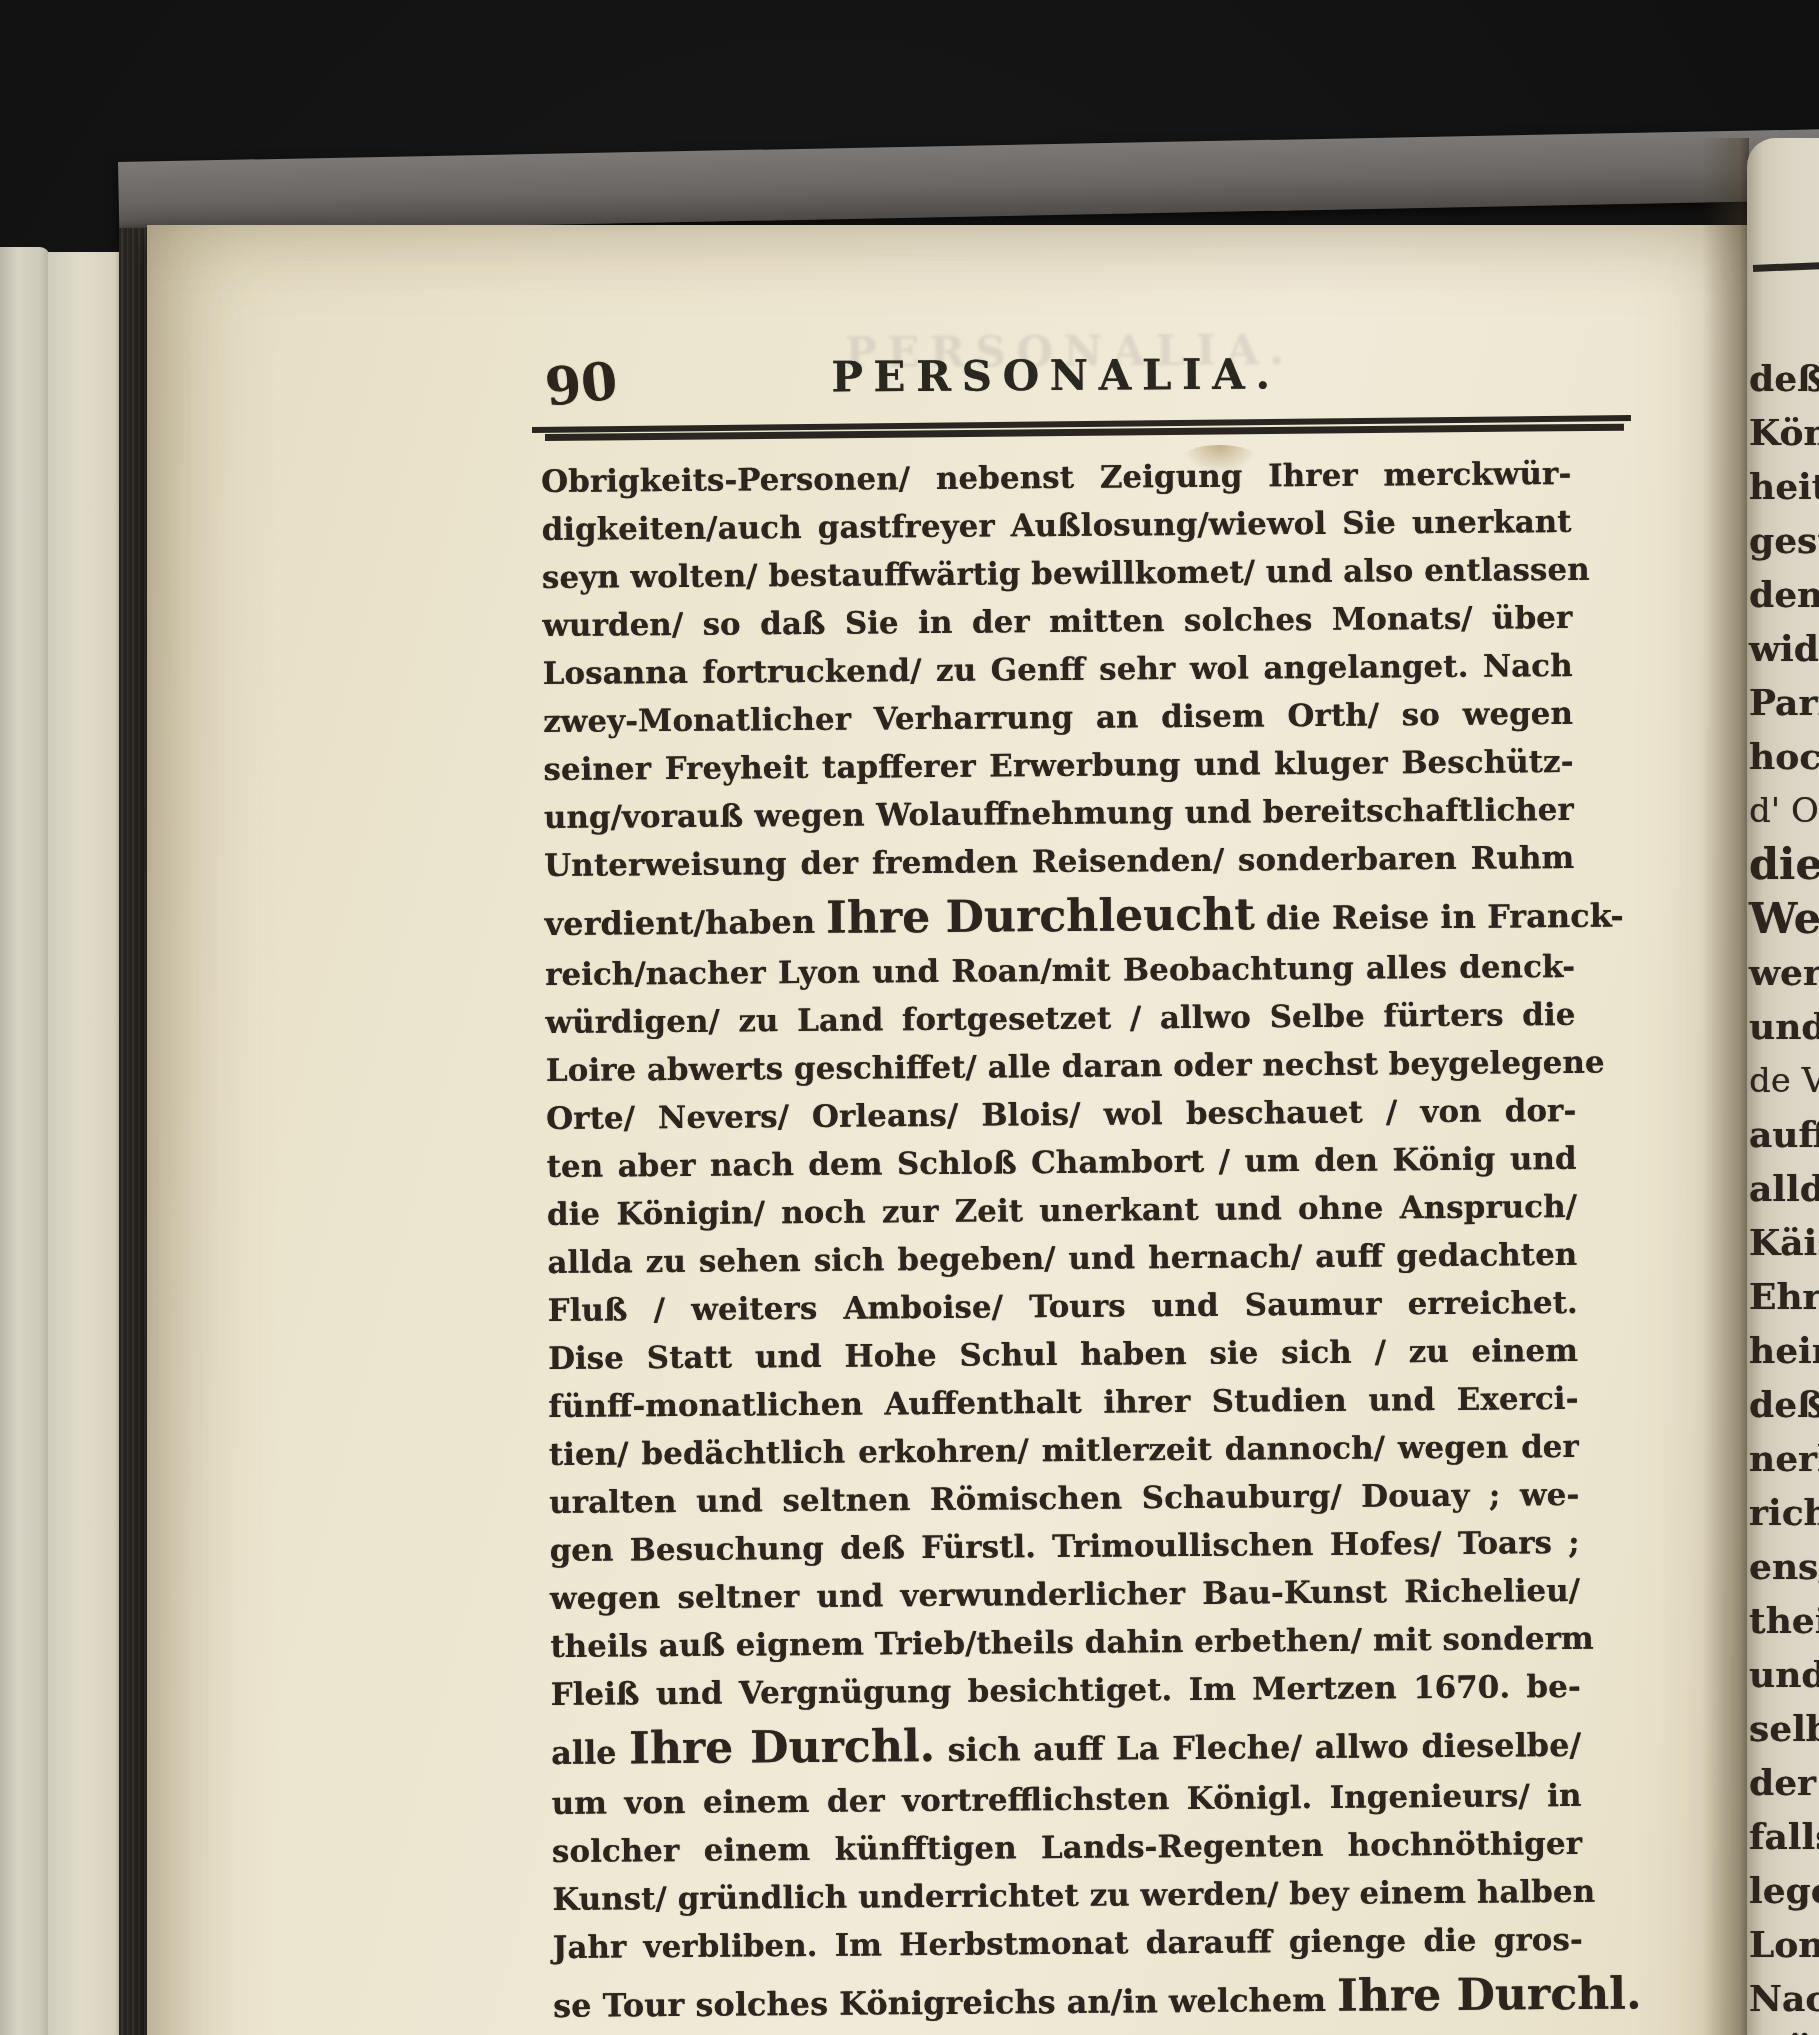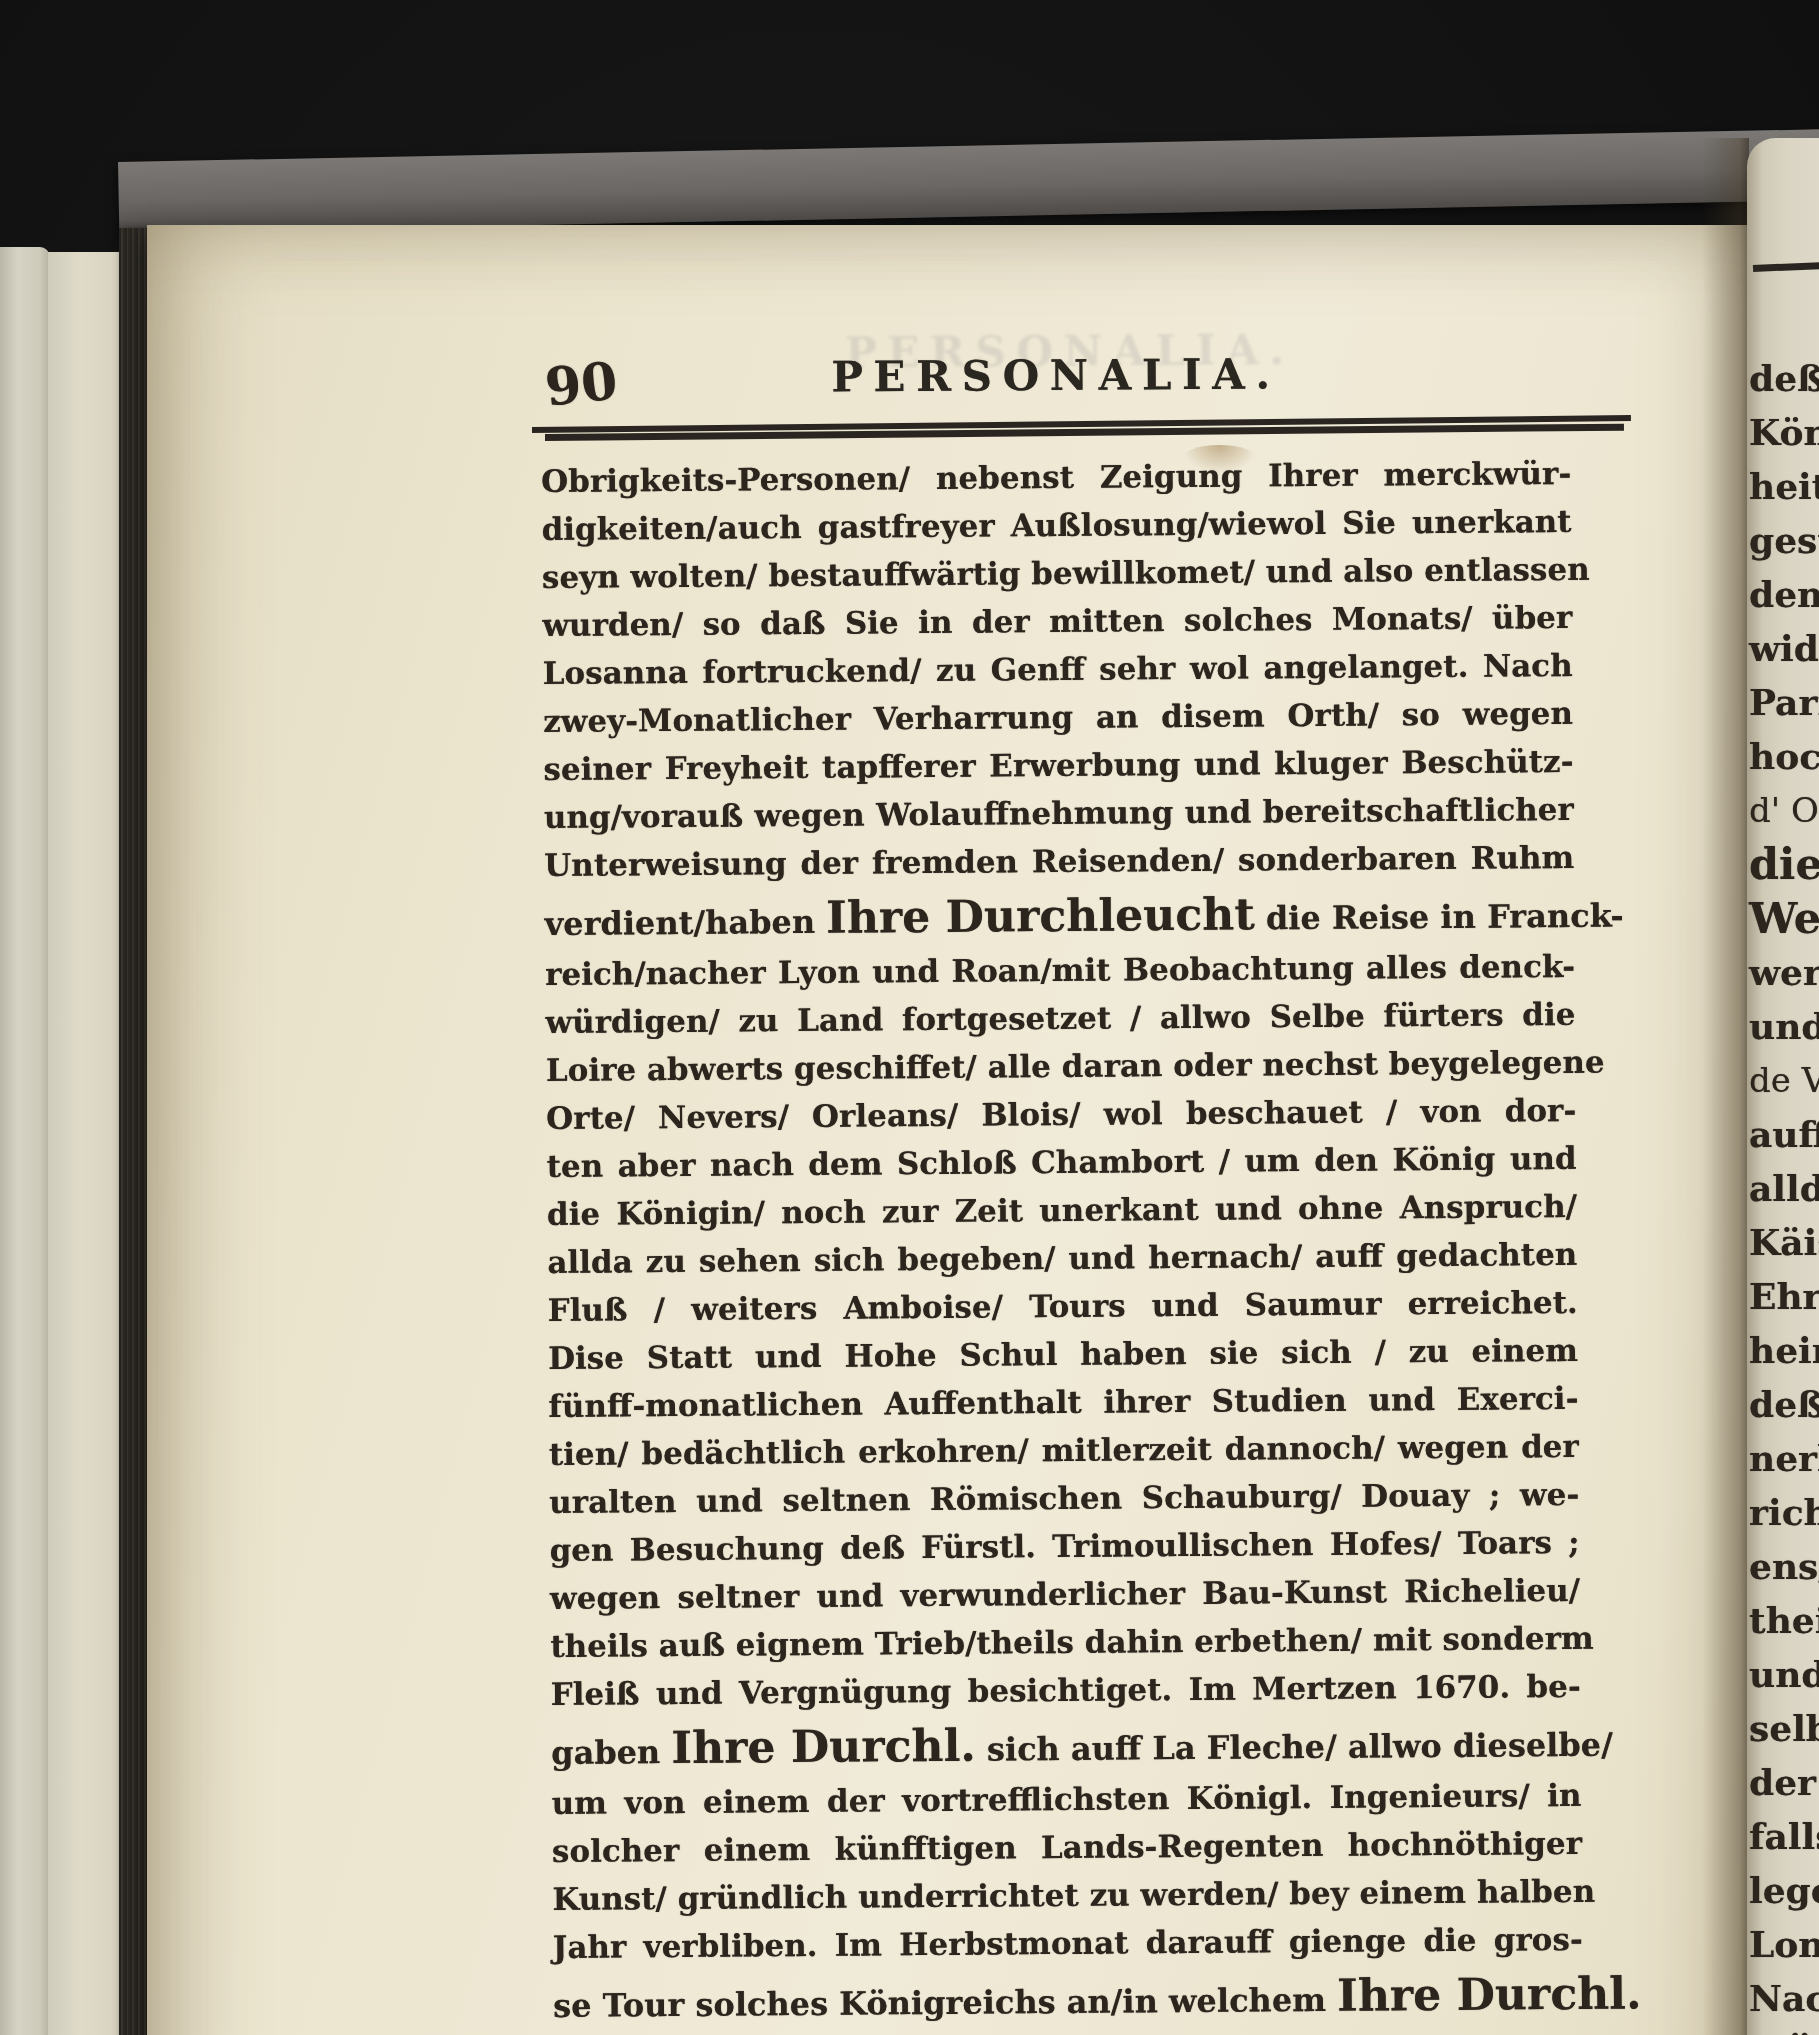--- a/index.html
+++ b/index.html
@@ -146,21 +146,21 @@
       <div class="line"><span>allda zu sehen sich begeben/ und hernach/ auff gedachten</span></div>
       <div class="line"><span>Fluß / weiters Amboise/ Tours und Saumur erreichet.</span></div>
       <div class="line"><span>Dise Statt und Hohe Schul haben sie sich / zu einem</span></div>
       <div class="line"><span>fünff-monatlichen Auffenthalt ihrer Studien und Exerci-</span></div>
       <div class="line"><span>tien/ bedächtlich erkohren/ mitlerzeit dannoch/ wegen der</span></div>
       <div class="line"><span>uralten und seltnen Römischen Schauburg/ Douay ; we-</span></div>
       <div class="line"><span>gen Besuchung deß Fürstl. Trimoullischen Hofes/ Toars ;</span></div>
       <div class="line"><span>wegen seltner und verwunderlicher Bau-Kunst Richelieu/</span></div>
       <div class="line"><span>theils auß eignem Trieb/theils dahin erbethen/ mit sonderm</span></div>
       <div class="line"><span>Fleiß und Vergnügung besichtiget.  Im Mertzen 1670. be-</span></div>
-      <div class="line lg"><span>gaben </span><span class="em">Ihre Durchl.</span><span> sich auff La Fleche/ allwo dieselbe/</span></div>
+      <div class="line lg"><span>alle </span><span class="em">Ihre Durchl.</span><span> sich auff La Fleche/ allwo dieselbe/</span></div>
       <div class="line"><span>um von einem der vortrefflichsten Königl. Ingenieurs/ in</span></div>
       <div class="line"><span>solcher einem künfftigen Lands-Regenten hochnöthiger</span></div>
       <div class="line"><span>Kunst/ gründlich underrichtet zu werden/ bey einem halben</span></div>
       <div class="line"><span>Jahr verbliben.  Im Herbstmonat darauff gienge die gros-</span></div>
       <div class="line lg"><span>se Tour solches Königreichs an/in welchem </span><span class="em">Ihre Durchl.</span></div>
       <div class="line md"><span>Angiers/Nantes/ Rochelle/ Rochefort/ Brouage/ Bour-</span></div>
     </div>
 
   <div class="next-text">
       <div class="frag">deß m</div>

